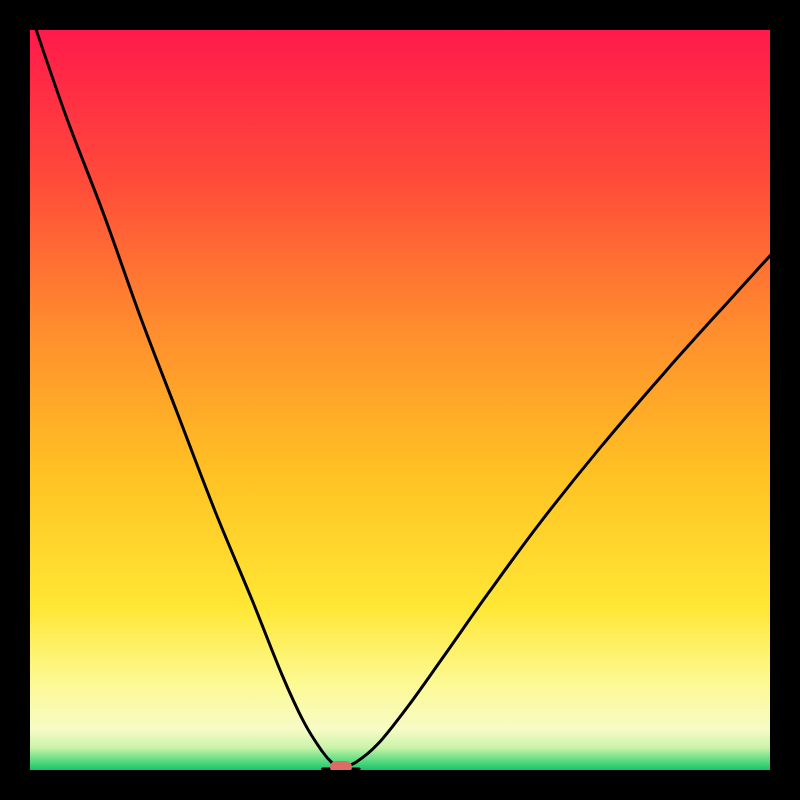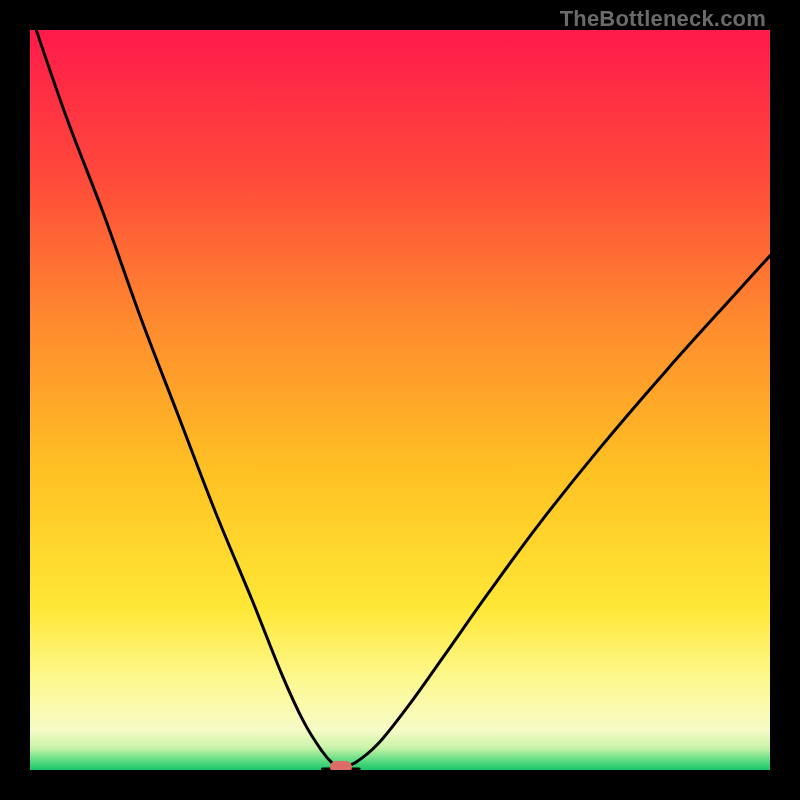--- a/index.html
+++ b/index.html
@@ -83,14 +83,13 @@
       <rect x="0" y="0" width="740" height="740" fill="url(#bg)"></rect>
     </svg>
 
     <svg class="curve" viewBox="0 0 740 740" preserveAspectRatio="none">
       <path id="curve-path" d="M 3.7 -7.399999999999977 C 9.693999999999999 9.916000000000011, 24.346000000000004 54.16799999999996, 37 88.79999999999995 C 49.653999999999996 123.43199999999996, 60.68 149.036, 74 185 C 87.32 220.964, 97.68 252.63600000000002, 111 288.6 C 124.32 324.564, 134.68 350.168, 148 384.8 C 161.32 419.432, 171.68 447.7, 185 481 C 198.32 514.3, 210.012 540.496, 222 569.8 C 233.988 599.1039999999999, 242.276 621.822, 251.60000000000002 643.8 C 260.92400000000004 665.7779999999999, 266.474 677.914, 273.8 691.9 C 281.12600000000003 705.886, 286.97200000000004 713.9076, 292.3 721.5 C 297.628 729.0924, 300.07 731.0164000000001, 303.4 734.08 C 306.72999999999996 737.1436, 312.798 737.6542, 310.8 738.52 C 308.802 739.3858, 292.3 738.78344, 292.3 738.89 C 292.3 738.9965599999999, 304.14 739.112, 310.8 739.112 C 317.46000000000004 739.112, 329.3 738.9965599999999, 329.3 738.89 C 329.3 738.78344, 311.466 739.6522, 310.8 738.52 C 310.134 737.3878, 318.94000000000005 736.9956, 325.6 732.6 C 332.26 728.2044000000001, 338.47599999999994 724.09, 347.79999999999995 714.1 C 357.12399999999997 704.11, 365.41200000000003 693.0840000000001, 377.40000000000003 677.1 C 389.38800000000003 661.116, 399.74800000000005 645.9459999999999, 414.40000000000003 625.3 C 429.052 604.654, 441.48400000000004 586.376, 458.8 562.4 C 476.116 538.424, 490.61999999999995 518.0740000000001, 510.59999999999997 492.1 C 530.5799999999999 466.12600000000003, 547.1560000000001 445.406, 569.8000000000001 418.1 C 592.4440000000001 390.79400000000004, 612.424 367.70599999999996, 636.4 340.4 C 660.376 313.094, 684.352 287.04599999999994, 703 266.4 C 721.648 245.754, 733.34 233.02600000000004, 740 225.70000000000005" fill="none" stroke="#000000" stroke-width="3" stroke-linejoin="round" stroke-linecap="round"></path>
     </svg>
 
     <div class="marker" id="marker" style="left: 310.8px; top: 737px; background: rgb(221, 107, 102);"></div>
   </div>
 
-  <div class="watermark">TheBottleneck.com</div>
 </div>
 
 </body></html>

